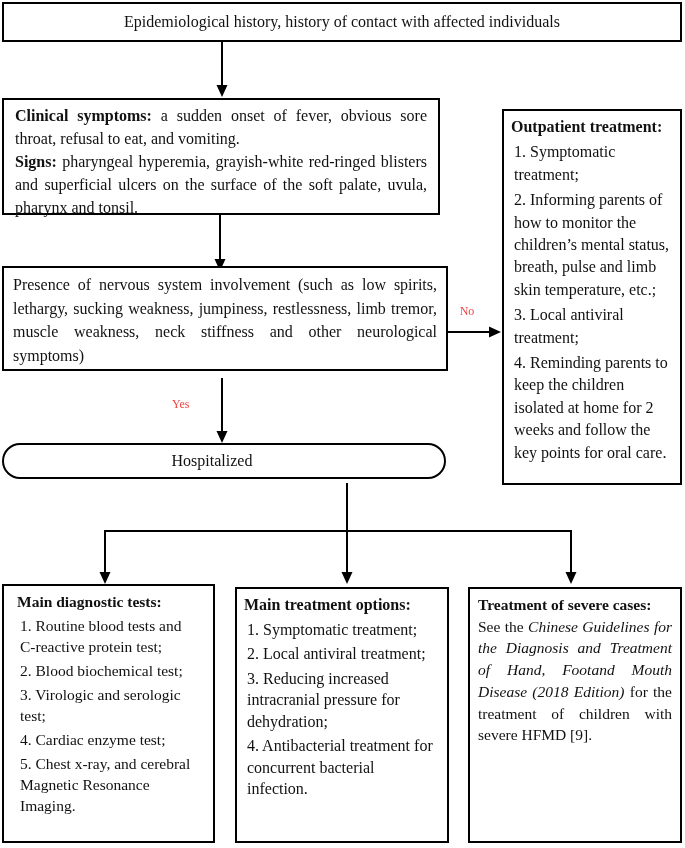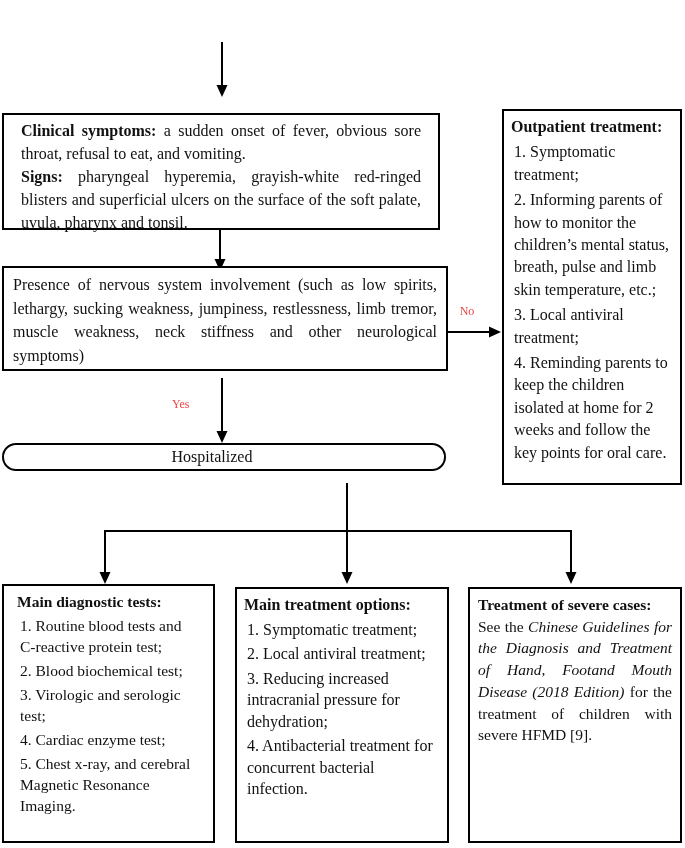--- a/index.html
+++ b/index.html
@@ -19,26 +19,26 @@
     box-sizing: border-box;
     font-size: 16px;
   }
   .center-box {
     display: flex;
     align-items: center;
     justify-content: center;
     text-align: center;
   }
   .ep-box      { left: 2px;   top: 2px;   width: 680px; height: 40px; }
-  .clinical-box{ left: 2px;   top: 98px;  width: 438px; height: 117px; padding: 4px 17px; margin-top: 15px; }
+  .clinical-box{ left: 2px;   top: 98px;  width: 438px; height: 117px; padding: 4px 11px; }
   .clinical-box p { margin: 0; text-align: justify; line-height: 23px; }
   .nervous-box { left: 2px;   top: 266px; width: 446px; height: 105px; padding: 5px 9px; }
   .nervous-box p { margin: 0; text-align: justify; line-height: 23.5px; }
   .outpatient-box { left: 502px; top: 109px; width: 180px; height: 376px; padding: 5px 7px; line-height: 22.4px; }
-  .hosp-box    { left: 2px;   top: 443px; width: 444px; height: 28px; border-radius: 19px; }
+  .hosp-box    { left: 2px;   top: 443px; width: 444px; height: 36px; border-radius: 19px; }
   .hosp-box span { position: relative; left: -12px; }
   .diag-box    { left: 2px;   top: 584px; width: 213px; height: 259px; padding: 5px 13px; font-size: 15.5px; line-height: 21px; }
   .treat-box   { left: 235px; top: 587px; width: 214px; height: 256px; padding: 5px 7px; font-size: 16px; line-height: 21.5px; }
   .severe-box  { left: 468px; top: 587px; width: 214px; height: 256px; padding: 5px 8px; font-size: 15.5px; line-height: 21.7px; }
   .severe-box .body { margin: 0; text-align: justify; }
   .bhead { font-weight: bold; }
   .item { margin: 3px; }
   .arrow-label {
     position: absolute;
     font-size: 12px;
@@ -76,20 +76,23 @@
       <line x1="347" y1="483" x2="347" y2="574"></line>
       <line x1="104" y1="531" x2="572" y2="531"></line>
       <line x1="105" y1="530" x2="105" y2="574"></line>
       <line x1="571" y1="530" x2="571" y2="574"></line>
       <polygon points="105,584 99.5,572 110.5,572"></polygon>
       <polygon points="347,584 341.5,572 352.5,572"></polygon>
       <polygon points="571,584 565.5,572 576.5,572"></polygon>
     </g>
   </svg>
 
+  <div class="box ep-box center-box">
+    <span>Epidemiological history, history of contact with affected individuals</span>
+  </div>
 
   <div class="box clinical-box">
     <p><span class="bhead">Clinical symptoms:</span><span> a sudden onset of fever, obvious sore throat, refusal to eat, and vomiting.</span></p>
     <p><span class="bhead">Signs:</span><span> pharyngeal hyperemia, grayish-white red-ringed blisters and superficial ulcers on the surface of the soft palate, uvula, pharynx and tonsil.</span></p>
   </div>
 
   <div class="box nervous-box">
     <p>Presence of nervous system involvement (such as low spirits, lethargy, sucking weakness, jumpiness, restlessness, limb tremor, muscle weakness, neck stiffness and other neurological symptoms)</p>
   </div>
 

